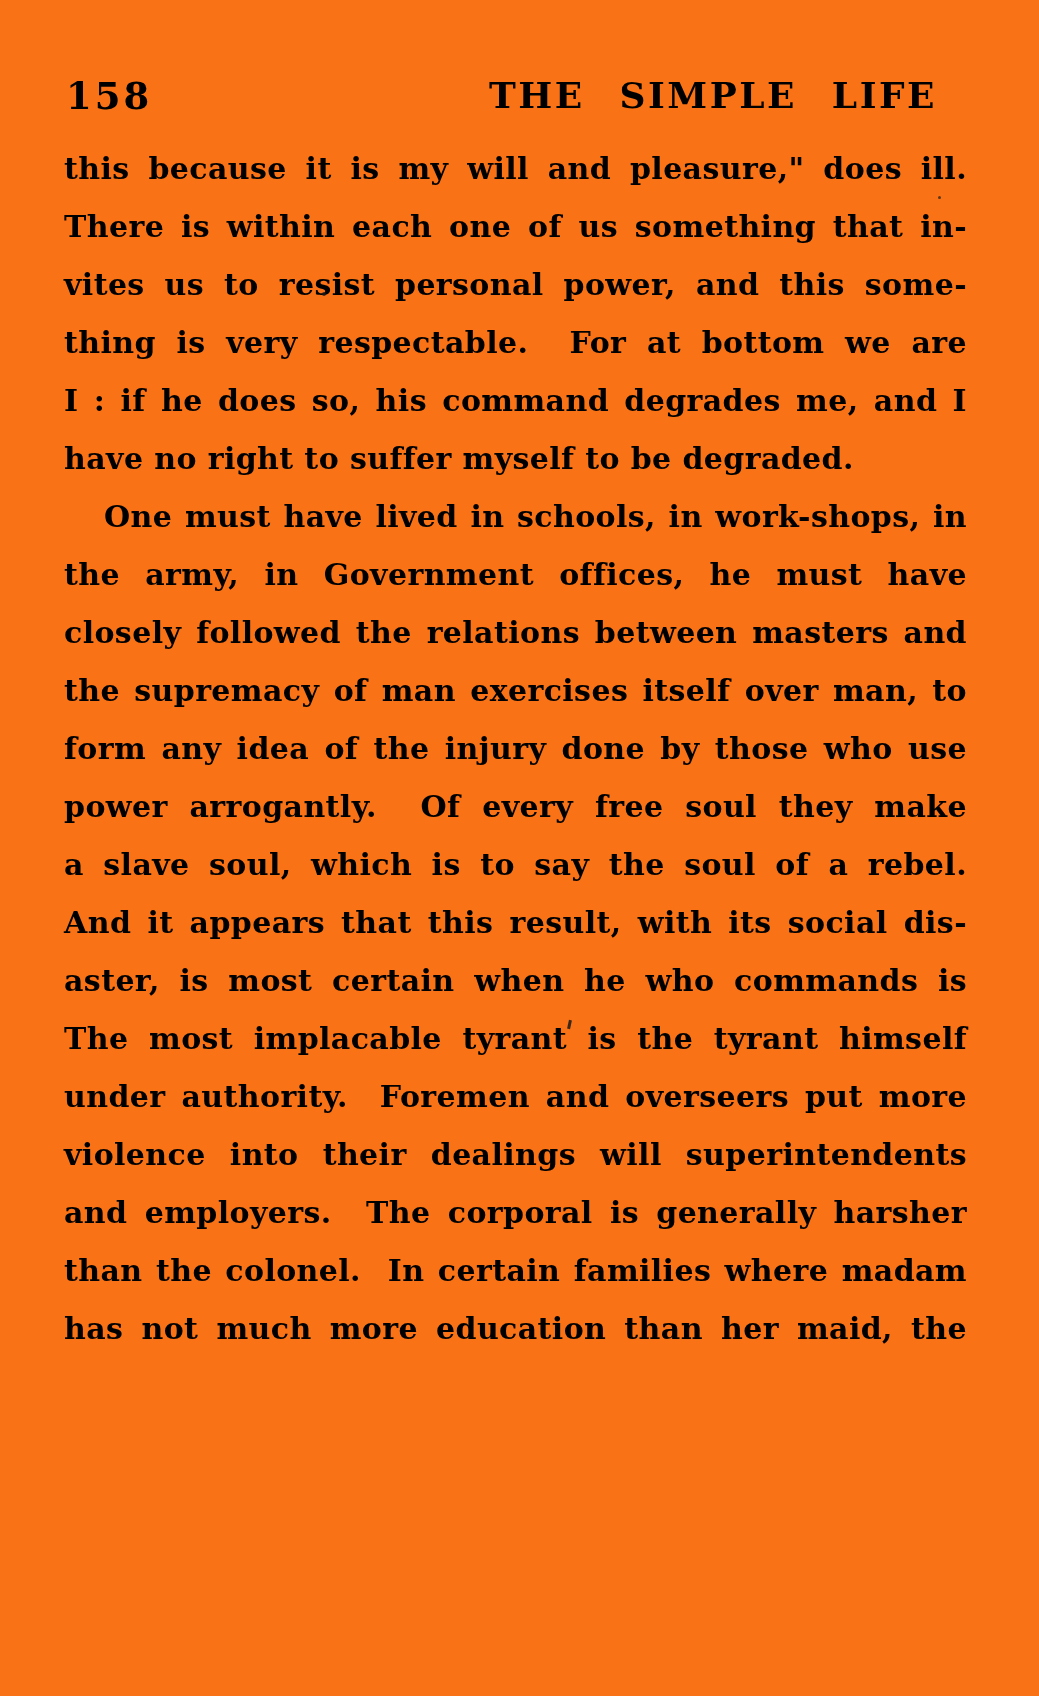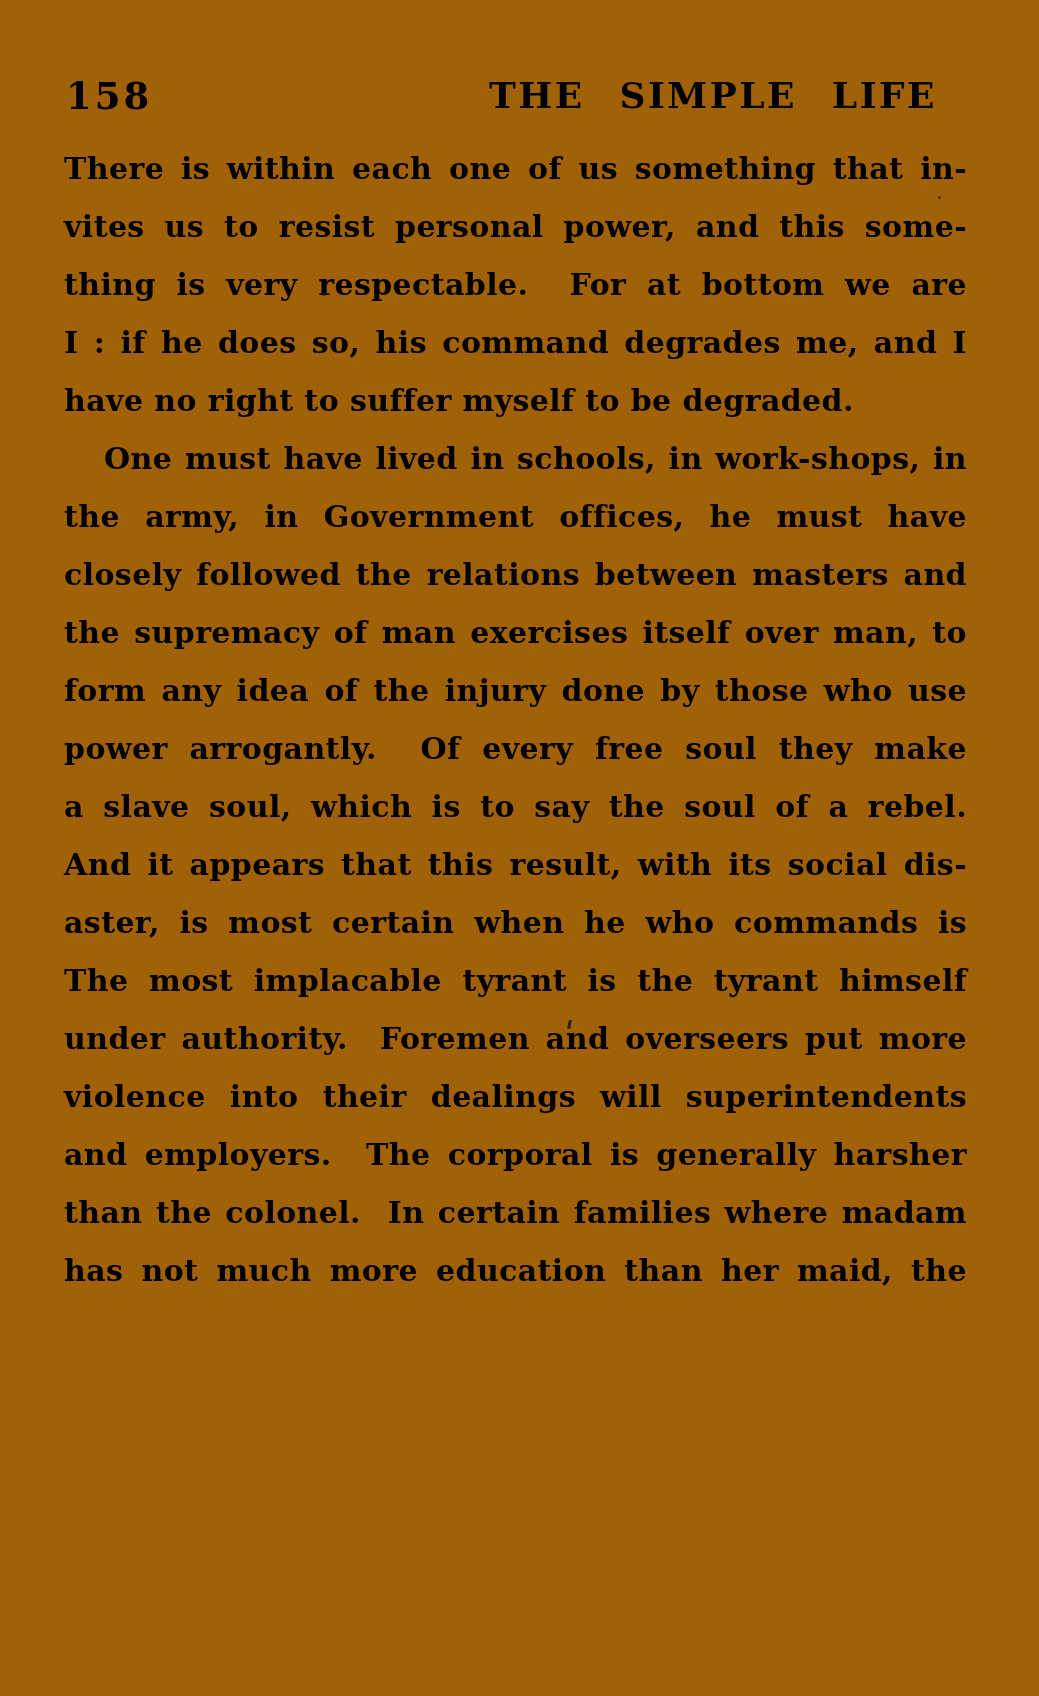--- a/index.html
+++ b/index.html
@@ -13,21 +13,21 @@
     overflow: hidden;
     color: #000000;
     font-family: "DejaVu Serif", "Liberation Serif", serif;
   }
   .page {
     position: relative;
     box-sizing: border-box;
     width: 1039px;
     height: 1696px;
     padding: 74px 72px 16px 64px;
-    background: #a16207;
+    background: #f97316;
   }
   .running-header {
     position: relative;
     height: 42px;
     margin-bottom: 24px;
   }
   .page-number {
     position: absolute;
     left: 2px;
     top: 0;
@@ -78,20 +78,21 @@
 <div class="page">
 
   <div class="running-header">
     <span class="page-number">158</span>
     <div class="running-title">THE SIMPLE LIFE</div>
   </div>
 
   <div class="body-text">
 
     <div class="paragraph">
+      <div class="text-line">this because it is my will and pleasure," does ill.</div>
       <div class="text-line">There is within each one of us something that in-</div>
       <div class="text-line">vites us to resist personal power, and this some-</div>
       <div class="text-line">thing is very respectable.&nbsp; For at bottom we are</div>
       <div class="text-line">I : if he does so, his command degrades me, and I</div>
       <div class="text-line para-end">have no right to suffer myself to be degraded.</div>
     </div>
 
     <div class="paragraph">
       <div class="text-line indent">One must have lived in schools, in work-shops, in</div>
       <div class="text-line">the army, in Government offices, he must have</div>

